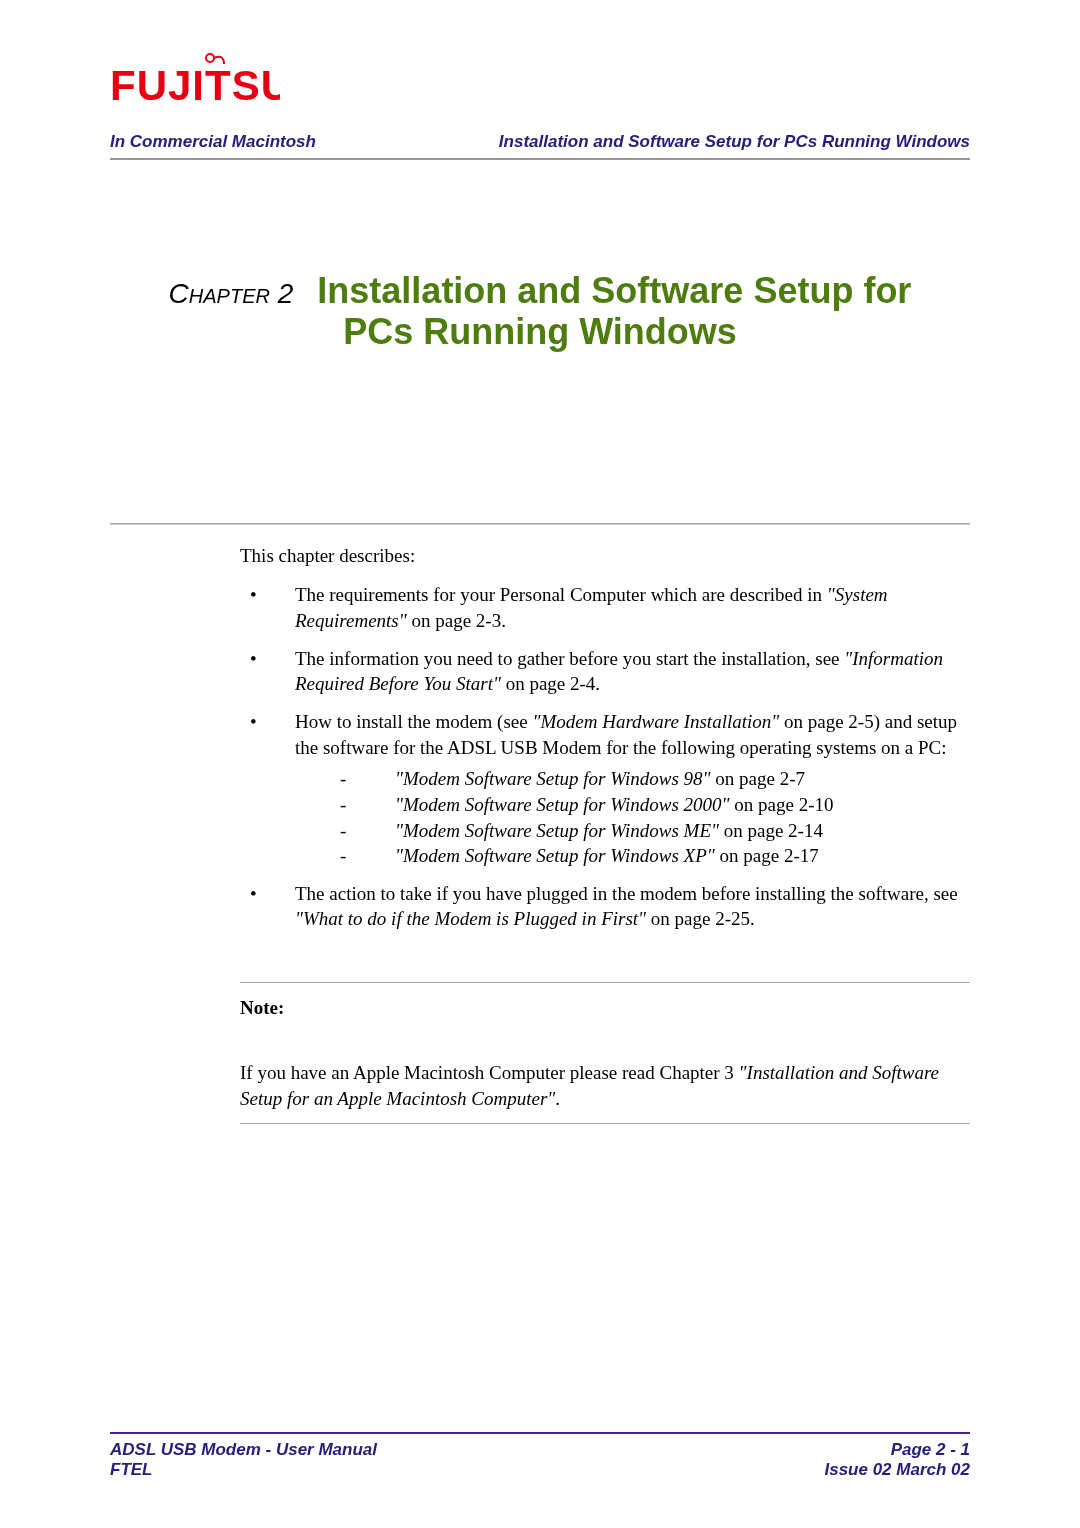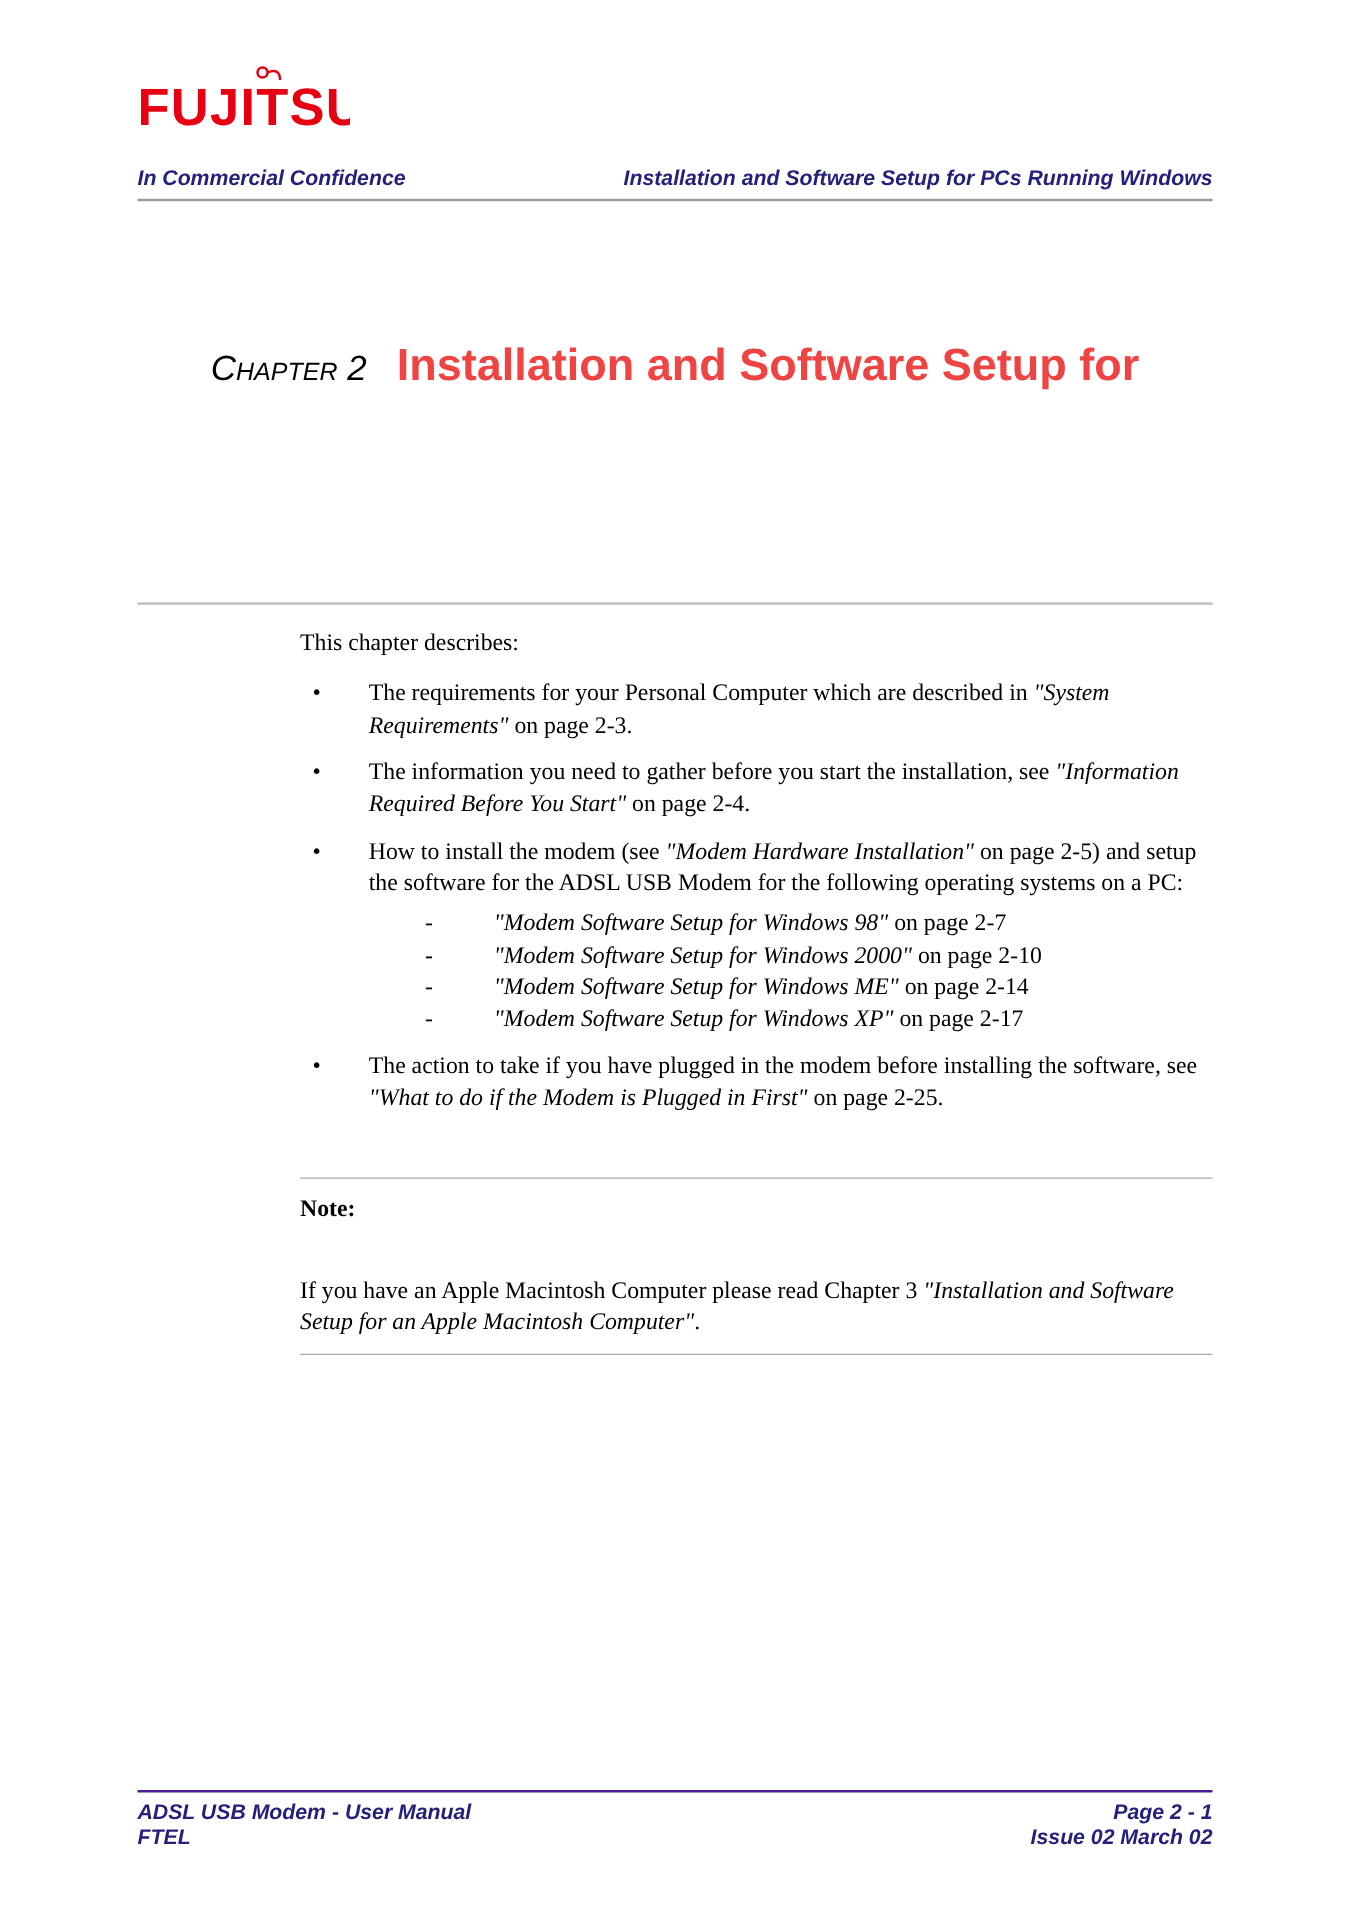--- a/index.html
+++ b/index.html
@@ -42,21 +42,21 @@
     font-weight: normal;
     font-style: italic;
     font-variant: small-caps;
     font-size: 28px;
     color: #000000;
   }
   .chapter-main {
     font-family: Arial, Helvetica, sans-serif;
     font-weight: bold;
     font-size: 36px;
-    color: #ef4444;
+    color: #4d7c0f;
     line-height: 1.15;
   }
   .hr {
     border: none;
     border-top: 1px solid #aaa;
     border-bottom: 1px solid #ccc;
     margin: 0 0 18px 0;
   }
   .content {
     margin-left: 130px;
@@ -134,28 +134,28 @@
     <svg width="170" height="60" viewBox="0 0 170 60">
       <g fill="#e60012">
         <text x="0" y="50" font-family="Arial, Helvetica, sans-serif" font-weight="bold" font-size="42" letter-spacing="1">FUJITSU</text>
         <circle cx="100" cy="8" r="4" fill="none" stroke="#e60012" stroke-width="2"></circle>
         <path d="M104 8 Q114 4 114 14" fill="none" stroke="#e60012" stroke-width="2"></path>
       </g>
     </svg>
   </div>
 
   <div class="header-row">
-    <span>In Commercial Confidence</span>
+    <span>In Commercial Macintosh</span>
     <span>Installation and Software Setup for PCs Running Windows</span>
   </div>
 
   <div class="chapter-title">
     <span class="chapter-label">Chapter 2</span>
     <span class="chapter-main">&nbsp;&nbsp;<span>Installation and Software Setup for</span><br>
-    </span>
+    <span>PCs Running Windows</span></span>
   </div>
 
   <hr class="hr">
 
   <div class="content">
     <div class="intro">This chapter describes:</div>
 
     <ul class="top">
       <li>
         <span>The requirements for your Personal Computer which are described in </span><span class="ital">"System Requirements"</span><span> on page 2-3.</span>

